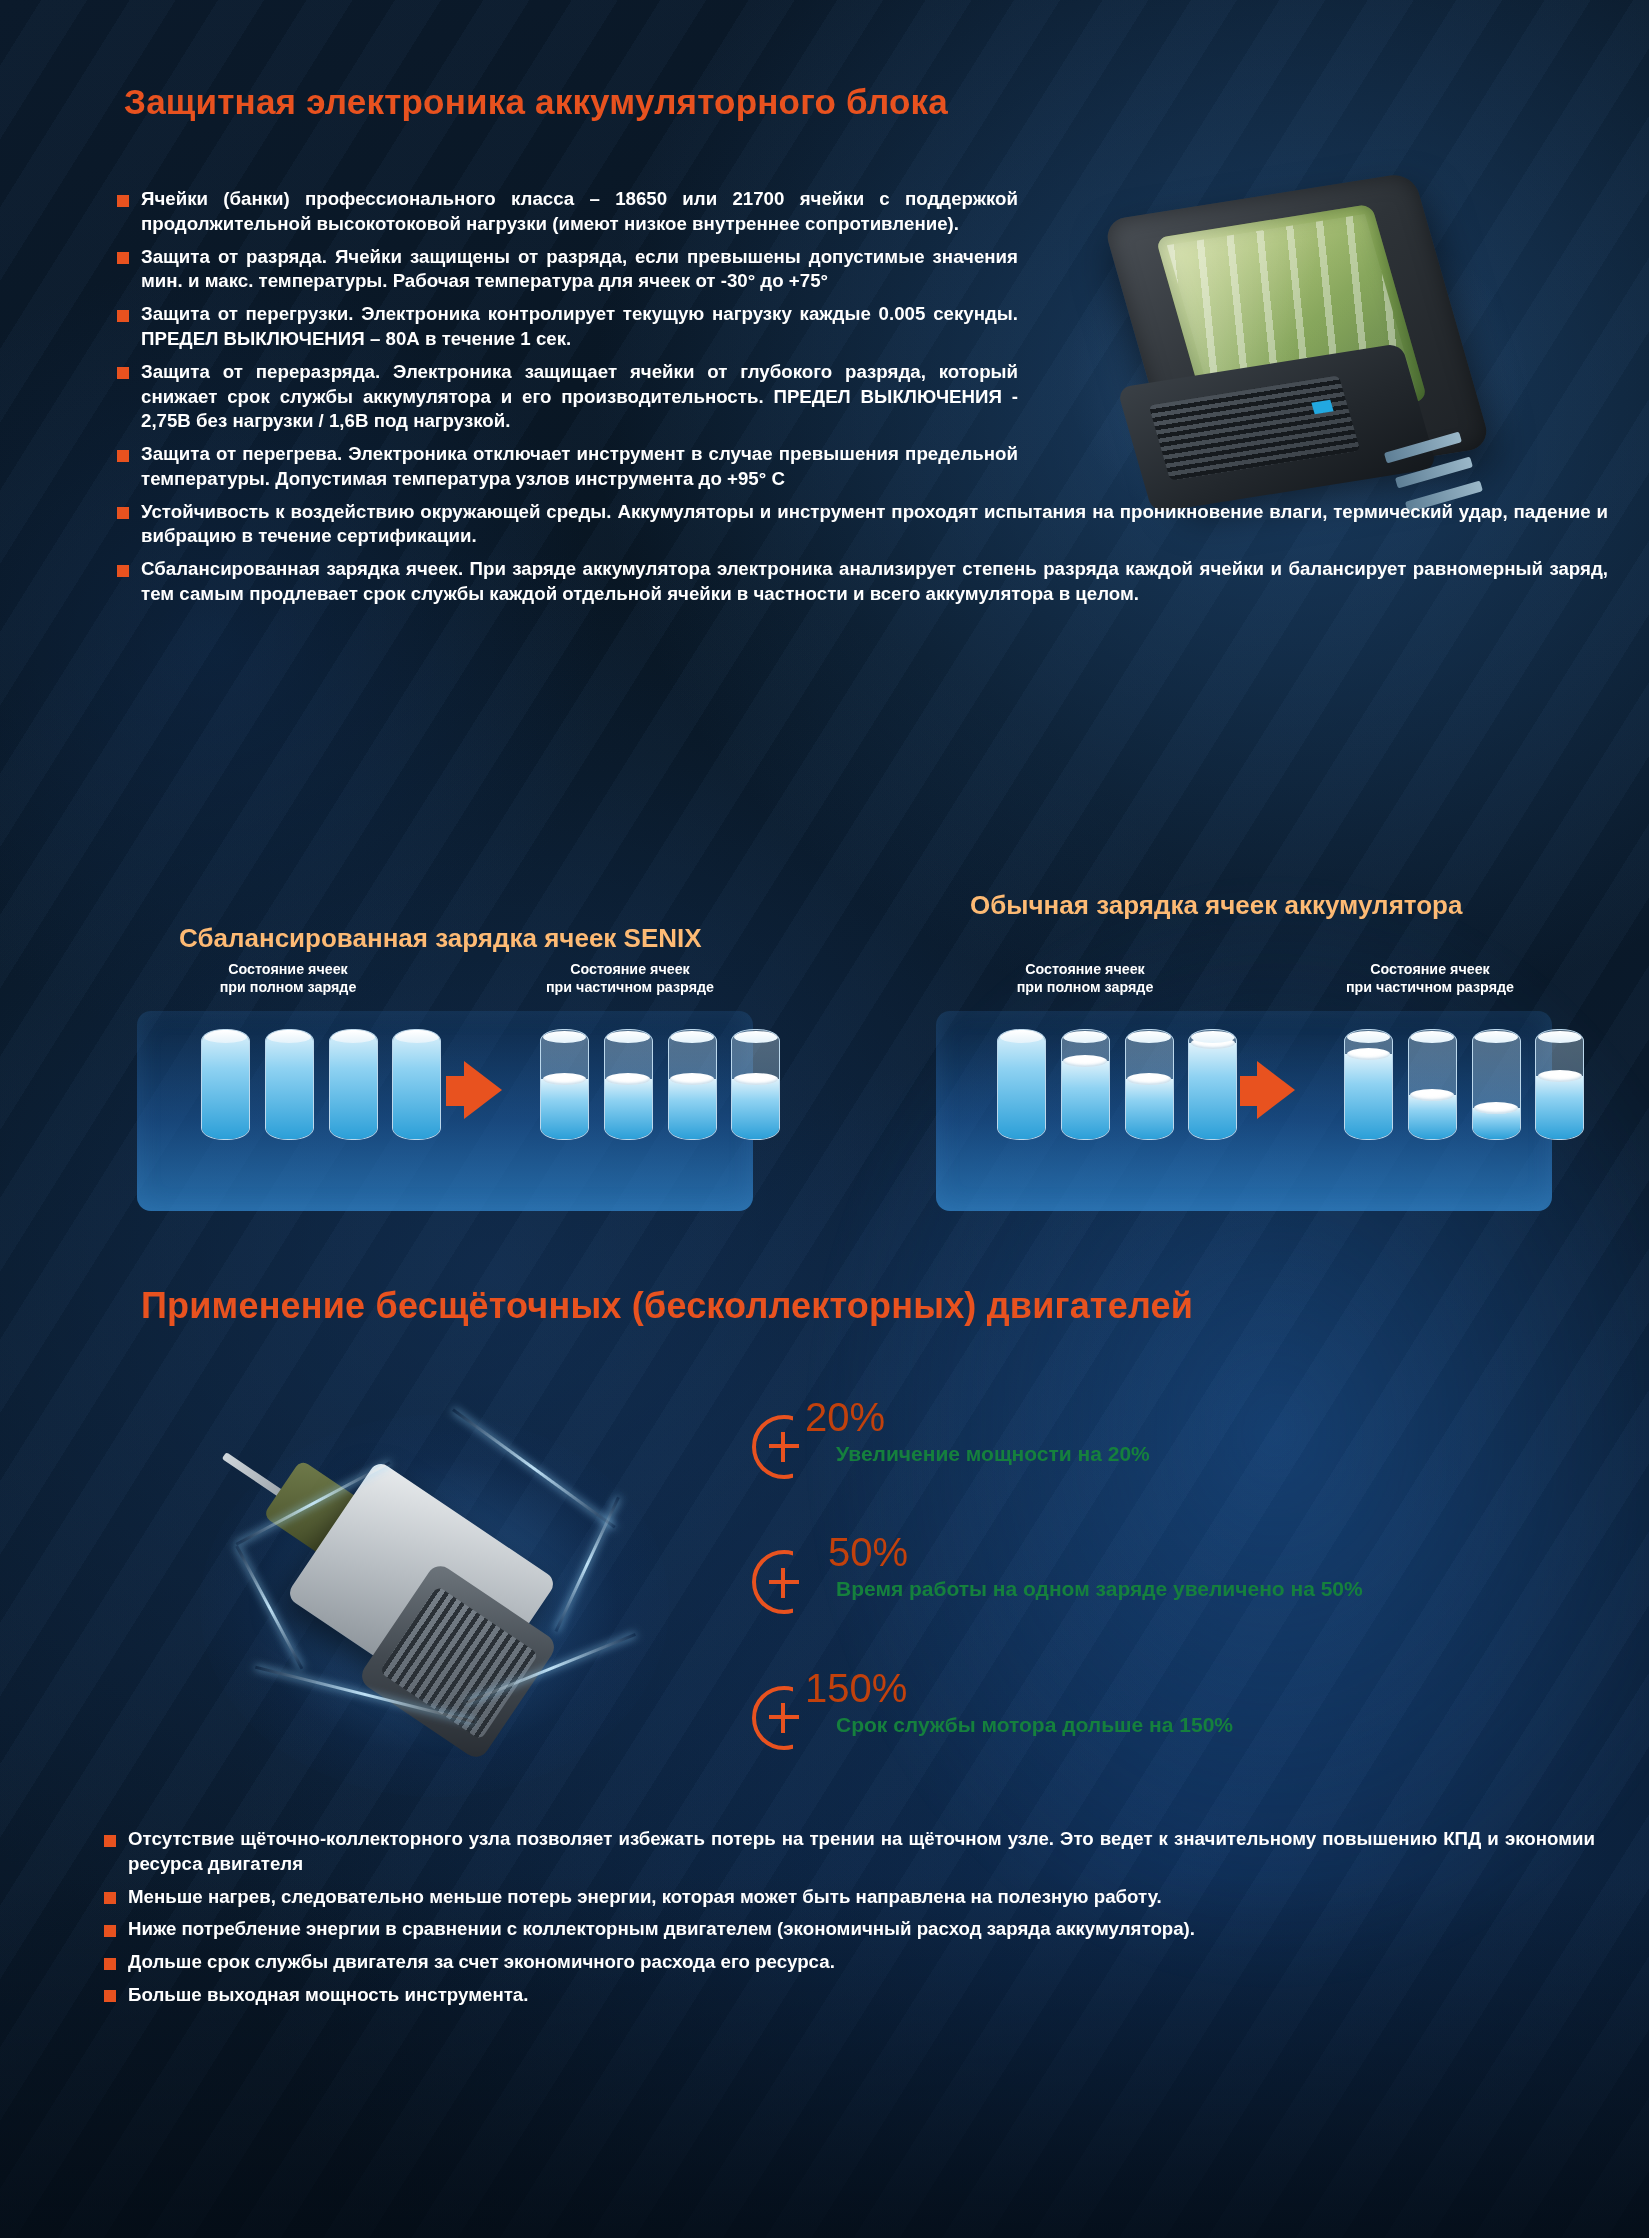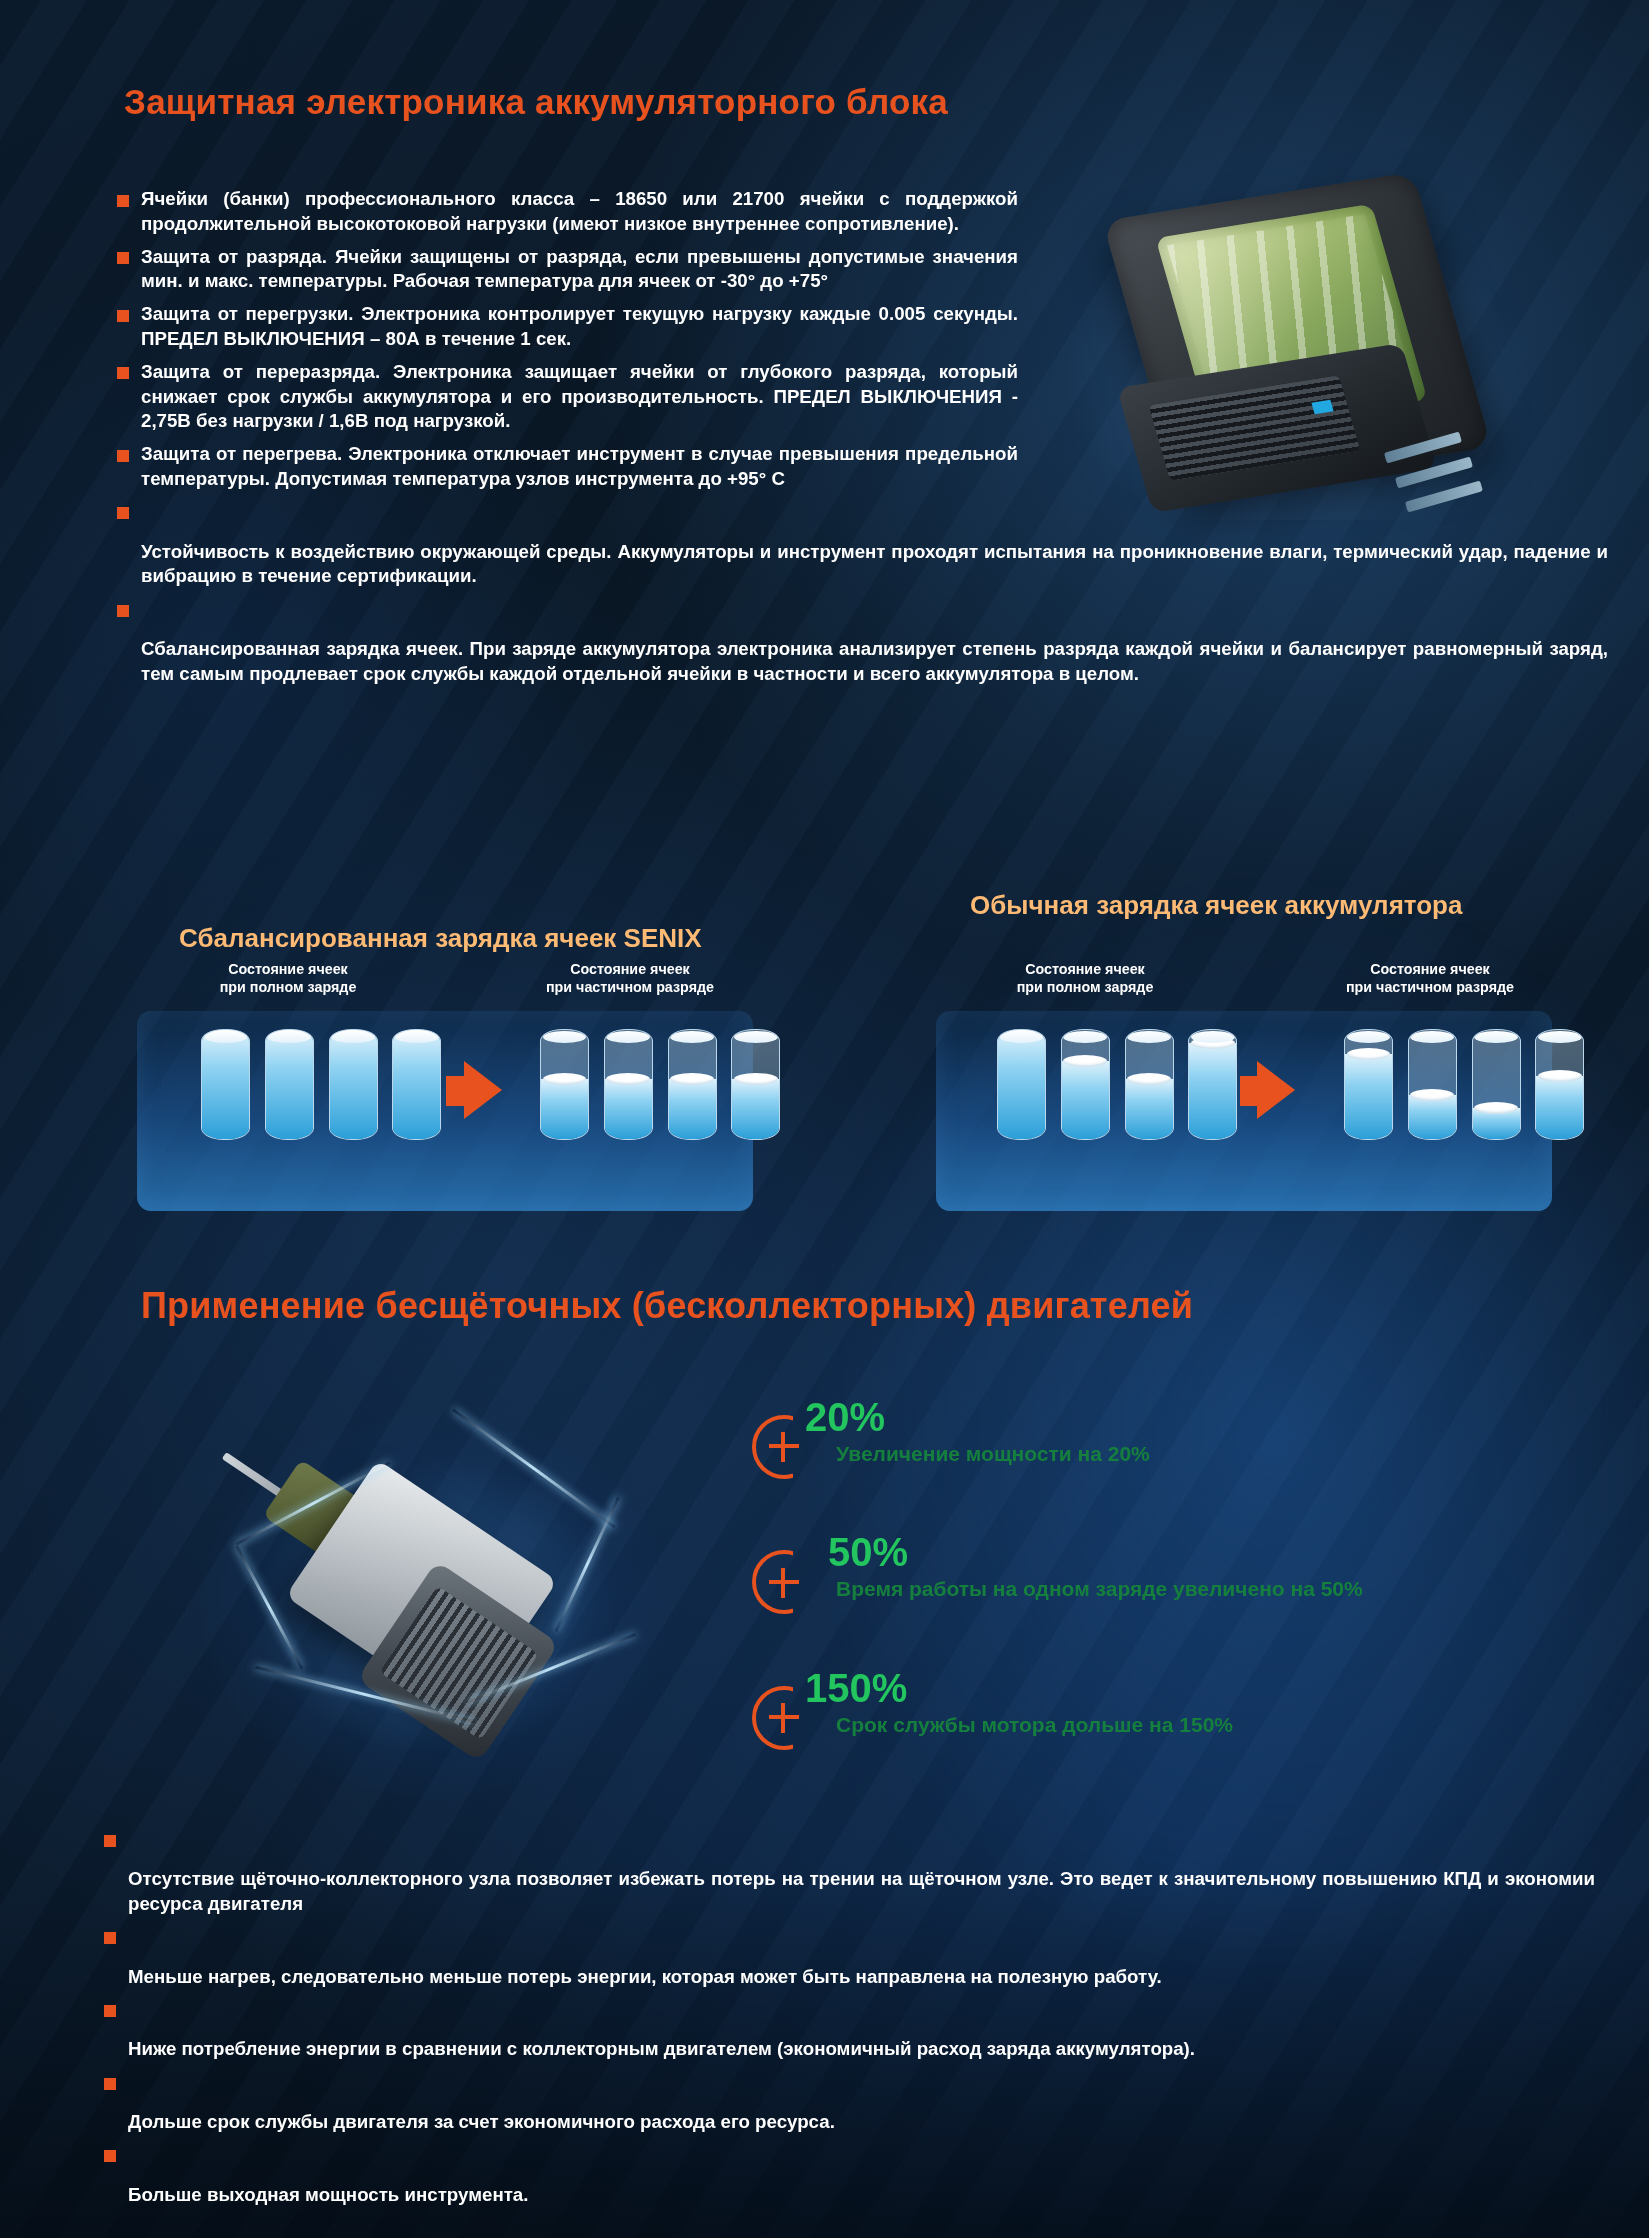--- a/index.html
+++ b/index.html
@@ -82,21 +82,21 @@
     margin-right: 12px;
   }
   .bullet-text {
     color: #ffffff;
     font-size: 18.7px;
     line-height: 1.33;
     text-align: justify;
     font-weight: 600;
   }
   .bullet-text.narrow { width: 877px; }
-  .bullet-text.wide { width: 1467px; margin-top: 40px; }
+  .bullet-text.wide { width: 1467px; }
 
   
   .battery-photo {
     position: absolute;
     left: 1037px; top: 156px;
     width: 521px; height: 399px;
   }
   .bp-shadow {
     position: absolute; left: 26px; top: 52px;
     width: 469px; height: 312px;
@@ -328,23 +328,23 @@
     clip-path: inset(0 36% 0 0);
   }
   .stat-plus-h, .stat-plus-v {
     position: absolute;
     background: #e8521f;
   }
   .stat-plus-h { width: 29.5px; height: 4.3px; }
   .stat-plus-v { width: 4.3px; height: 29.5px; }
   .stat-pct {
     position: absolute;
-    color: #22c55e;
+    color: #c2410c;
     font-size: 40px;
-    font-weight: bold;
+    font-weight: normal;
     white-space: nowrap;
   }
   .stat-desc {
     position: absolute;
     color: #15803d;
     font-size: 21px;
     font-weight: bold;
     white-space: nowrap;
   }
 

